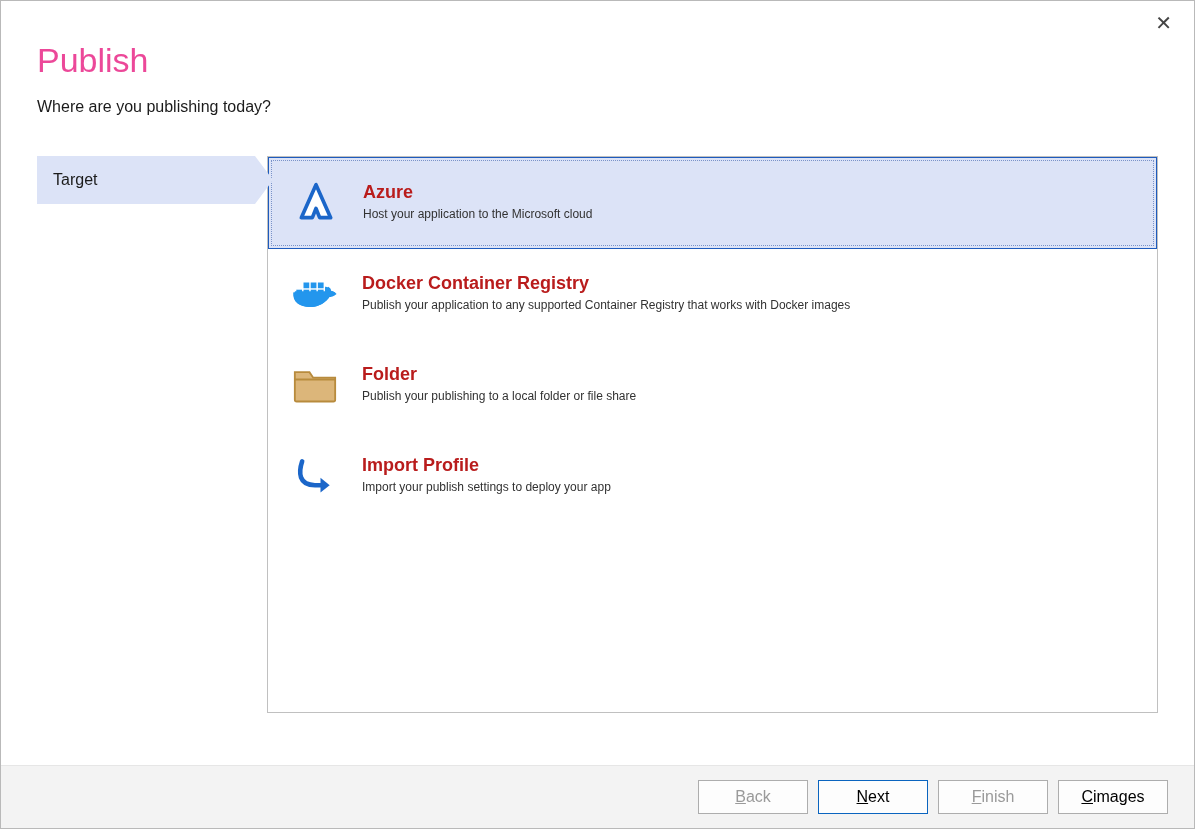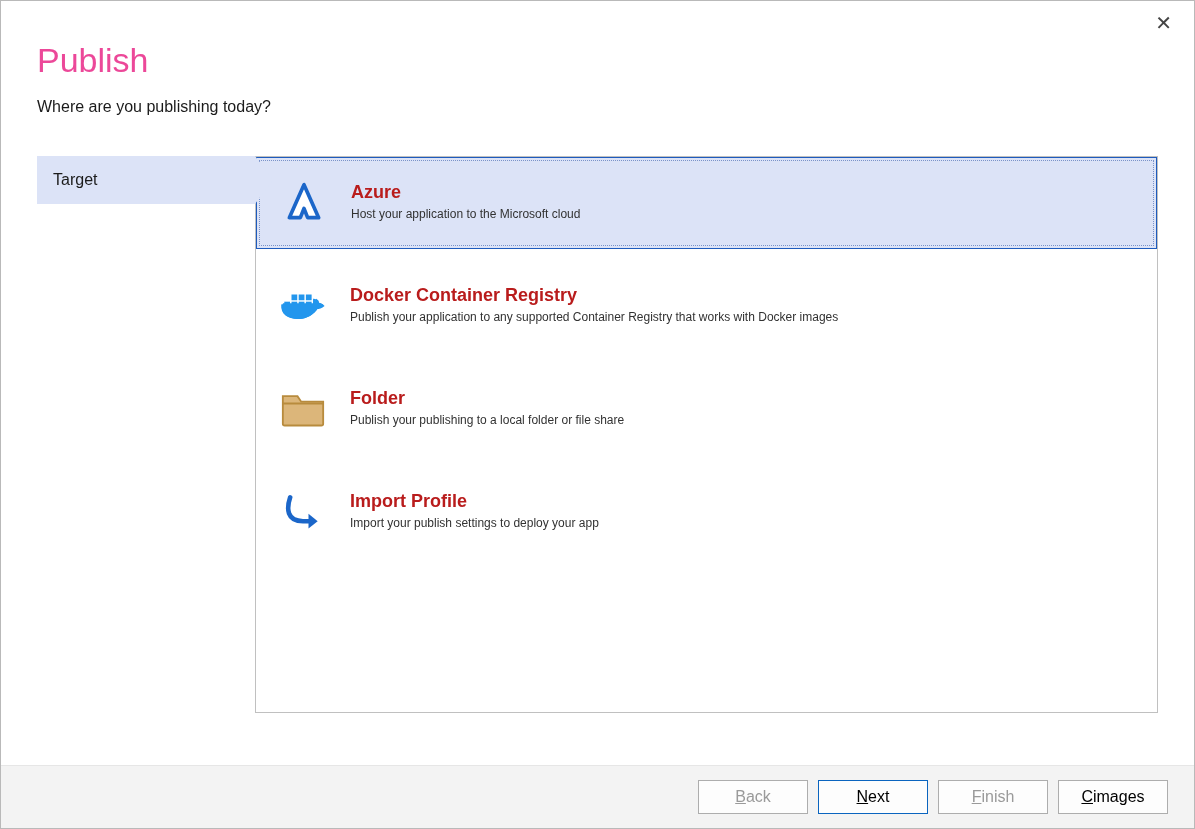--- a/index.html
+++ b/index.html
@@ -37,21 +37,21 @@
     color: #ec4899;
   }
   .header .subtitle {
     font-size: 16px;
     color: #1b1b1b;
   }
   .body {
     flex: 1;
     display: flex;
     padding: 30px 36px 16px 36px;
-    gap: 0;
+    gap: 12px;
   }
   .steps-col {
     width: 218px;
     flex-shrink: 0;
   }
   .step-item {
     position: relative;
     background: #dce3f7;
     color: #1b1b1b;
     font-size: 16px;
@@ -78,21 +78,20 @@
     display: flex;
     flex-direction: column;
   }
   .option-row {
     display: flex;
     align-items: flex-start;
     padding: 22px 24px;
     gap: 24px;
     cursor: pointer;
     border-bottom: 1px solid transparent;
-    margin-top: 12px;
   }
   .option-row.selected {
     background: #dce3f7;
     border: 1px solid #1e5bbd;
     outline: 1px dotted #7a93c9;
     outline-offset: -4px;
     margin: 0;
   }
   .opt-icon {
     width: 46px; height: 46px;

